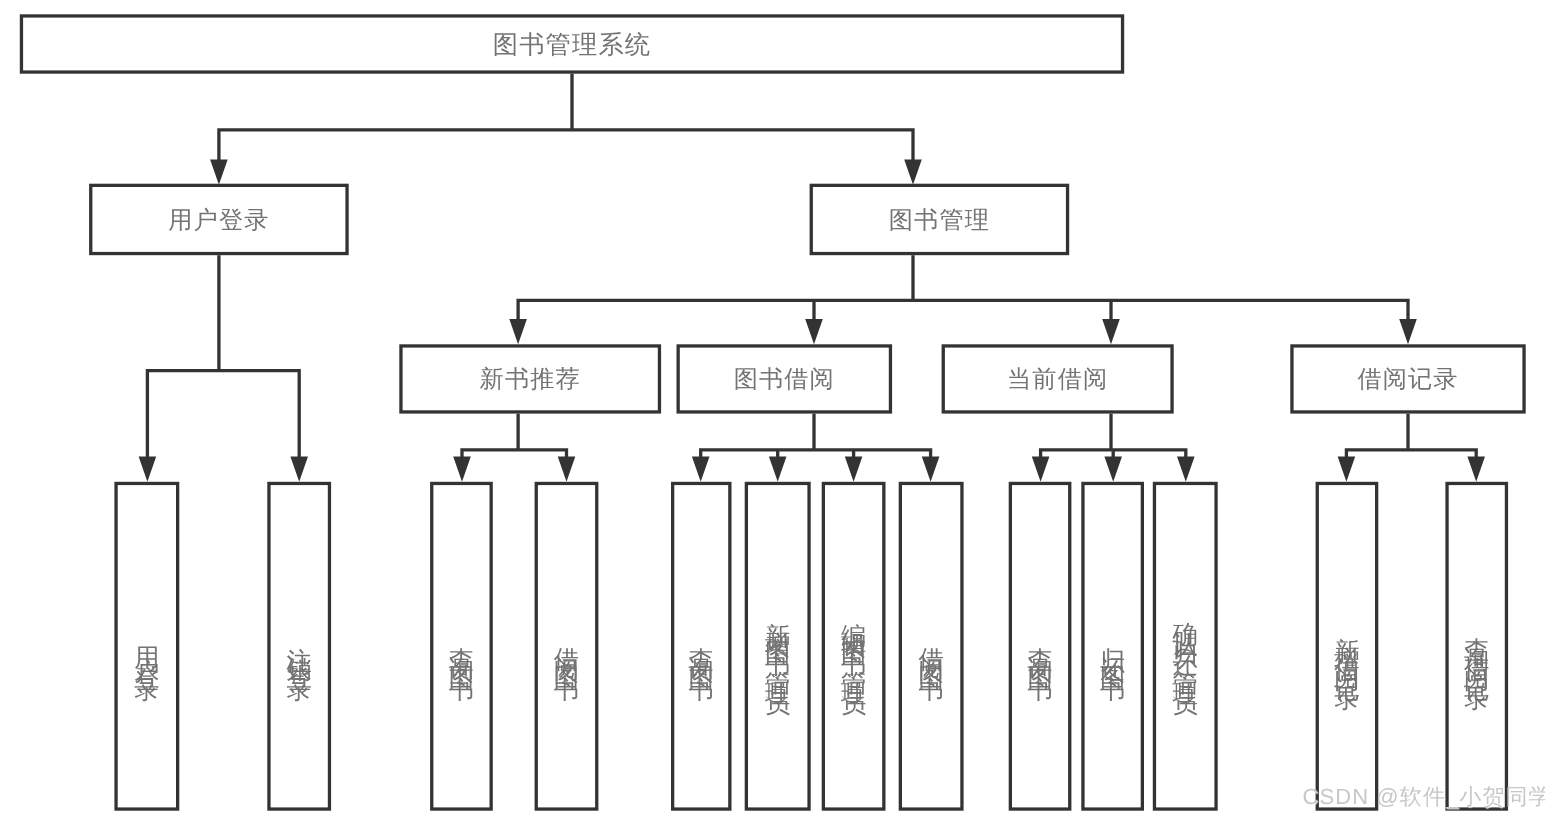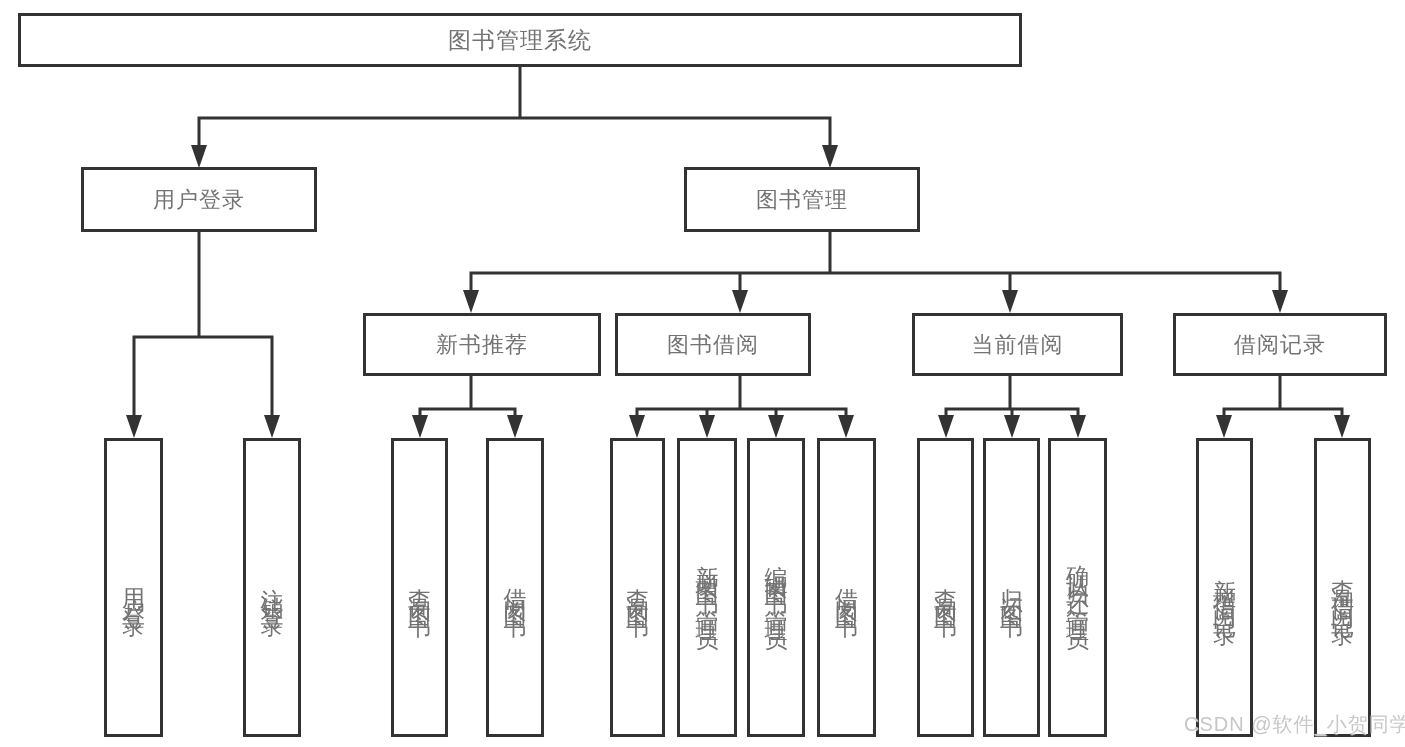--- a/index.html
+++ b/index.html
@@ -75,31 +75,31 @@
              M1216 415 L1232 415 L1224 438 Z  M1334 415 L1350 415 L1342 438 Z" fill="#333333" stroke="none"></path>
   </svg>
 
   <div class="node hbox root" style="left:18px; top:13px; width:1004px; height:54px;">
     <span>图书管理系统</span>
   </div>
 
   <div class="node hbox" style="left:81px; top:167px; width:236px; height:65px;">
     <span>用户登录</span>
   </div>
-  <div class="node hbox" style="left:684px; top:167px; width:236px; height:65px;">
+  <div class="node hbox" style="left:736px; top:167px; width:236px; height:65px;">
     <span>图书管理</span>
   </div>
 
   <div class="node hbox" style="left:363px; top:313px; width:238px; height:63px;">
     <span>新书推荐</span>
   </div>
   <div class="node hbox" style="left:615px; top:313px; width:196px; height:63px;">
     <span>图书借阅</span>
   </div>
-  <div class="node hbox" style="left:912px; top:313px; width:211px; height:63px;">
+  <div class="node hbox" style="left:856px; top:313px; width:211px; height:63px;">
     <span>当前借阅</span>
   </div>
   <div class="node hbox" style="left:1173px; top:313px; width:214px; height:63px;">
     <span>借阅记录</span>
   </div>
 
   <div class="node vbox" style="left:104px; top:438px; width:59px; height:299px;">
     <span>用户登录</span>
   </div>
   <div class="node vbox" style="left:243px; top:438px; width:58px; height:299px;">

